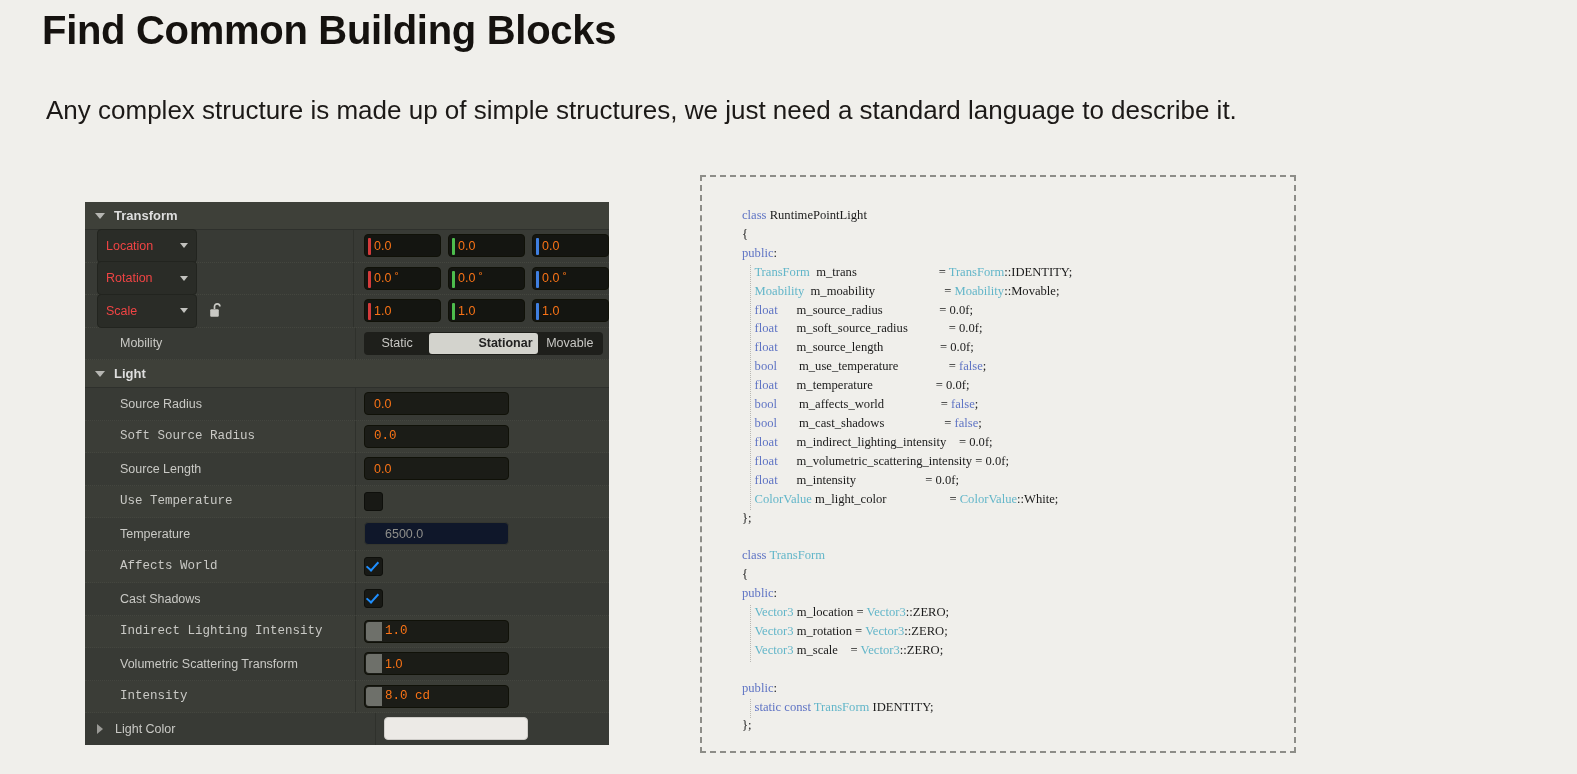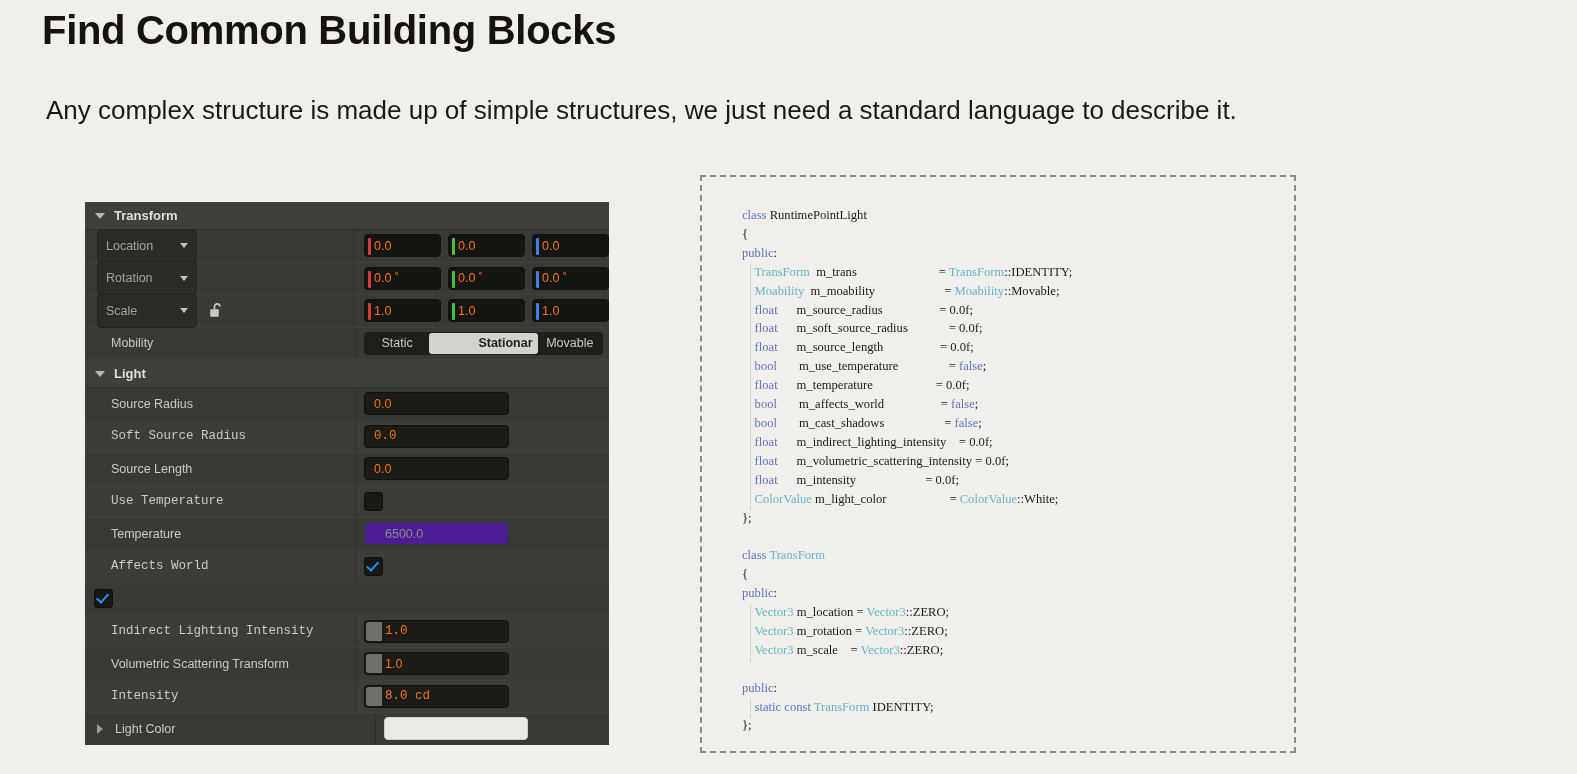--- a/index.html
+++ b/index.html
@@ -78,21 +78,21 @@
   .row {
     display: flex;
     align-items: center;
     height: 31.5px;
     border-bottom: 1px dotted #44463f;
     position: relative;
   }
   .row.alt { background: #3b3d37; font-family: Liberation Mono, monospace; }
   .row .label-cell {
     width: 270px;
-    padding-left: 26px;
+    padding-left: 35px;
     box-sizing: border-box;
     color: #c9c9c5;
     font-size: 12.5px;
     display: flex;
     align-items: center;
     height: 100%;
   }
   .row .label-cell.tight { padding-left: 12px; }
   .row .value-cell {
     flex: 1;
@@ -109,21 +109,21 @@
     background: #2a2c27;
     border: 1px solid #22241f;
     border-radius: 4px;
     height: 23px;
     width: 100px;
     display: flex;
     align-items: center;
     justify-content: space-between;
     padding: 16px 8px;
     box-sizing: border-box;
-    color: #a3a3a3;
+    color: #ef4444;
     font-size: 12.5px;
   }
   .chev {
     width: 0; height: 0;
     border-left: 4.5px solid transparent;
     border-right: 4.5px solid transparent;
     border-top: 5.5px solid #c2c2be;
   }
   .lock-icon { margin-left: 12px; display:flex; align-items:center; }
 
@@ -146,21 +146,21 @@
   .numfield .axisbar {
     position: absolute;
     left: 3px; top: 3px;
     width: 3px; height: 17px;
     border-radius: 1px;
   }
   .numfield.wide {
     width: 145px;
     background: #1b1c17;
   }
-  .numfield.wide.disabled { background: #4c1d95; color: #8e8e8a; border-color:#34362f;}
+  .numfield.wide.disabled { background: #0f172a; color: #8e8e8a; border-color:#34362f;}
   .numfield .greyhandle {
     position: absolute;
     left: 1px; top: 1px;
     width: 16px; height: 19px;
     background: #6e706a;
     border-radius: 3px 0 0 3px;
   }
   .numfield.wide span.v { position: relative; z-index: 2; }
   .numfield.wide.pad span.v { padding-left: 11px; }
 
@@ -403,20 +403,21 @@
     </div>
 
     <div class="row alt">
       <div class="label-cell">Affects World</div>
       <div class="value-cell">
         <div class="cbox on"></div>
       </div>
     </div>
 
     <div class="row">
+      <div class="label-cell">Cast Shadows</div>
       <div class="value-cell">
         <div class="cbox on"></div>
       </div>
     </div>
 
     <div class="row alt">
       <div class="label-cell">Indirect Lighting Intensity</div>
       <div class="value-cell">
         <div class="numfield wide pad">
           <span class="greyhandle"></span>

